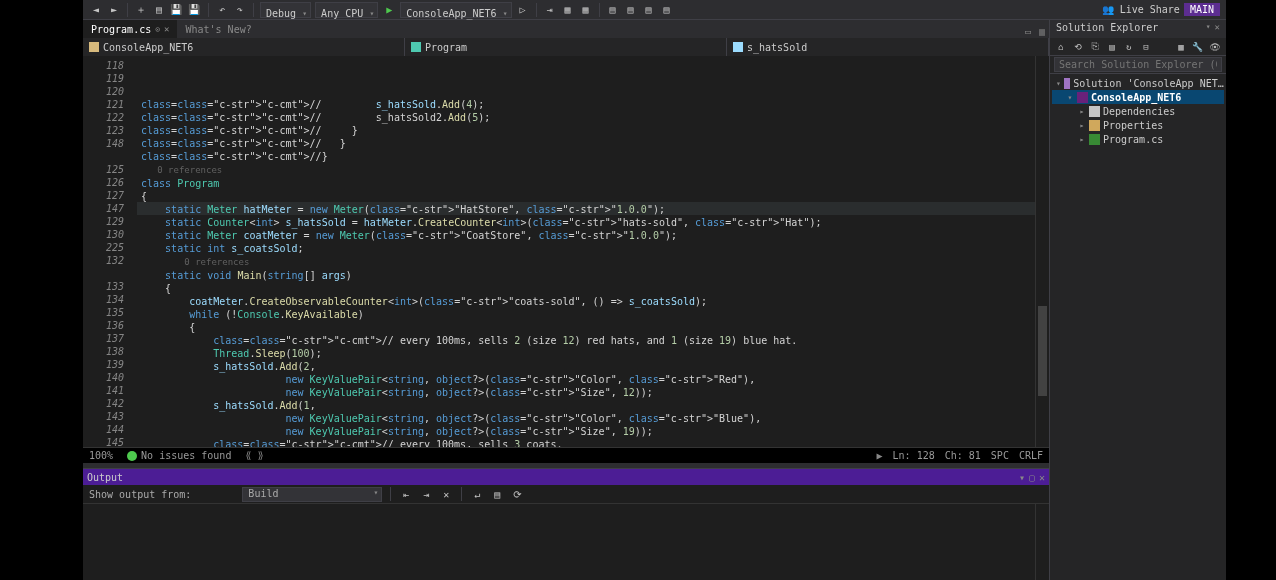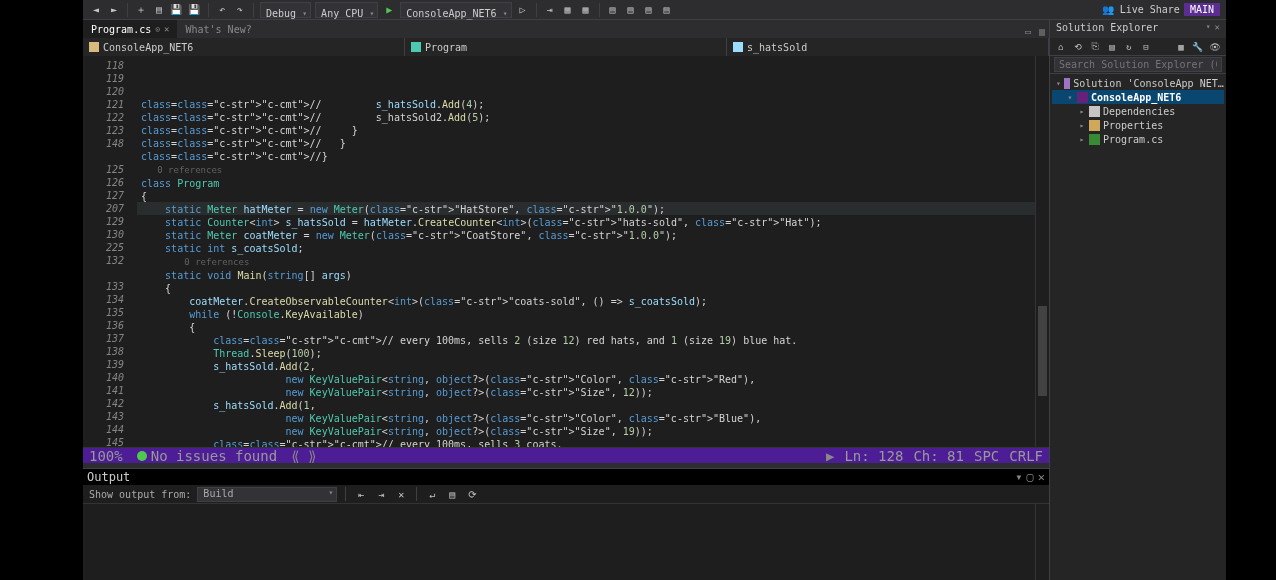--- a/index.html
+++ b/index.html
@@ -42,30 +42,30 @@
   .c-type{color:#4ec9b0;}
   .c-num{color:#b5cea8;}
   .c-mtd{color:#dcdcaa;}
   .c-id{color:#9cdcfe;}
   .c-hint{color:#606060; font-size:9px;}
   .editor-vscroll{width:14px;background:#1e1e1e;border-left:1px solid #333;position:relative;}
   .editor-vscroll .thumb{position:absolute;left:2px;right:2px;background:#424242;}
   .splitter{height:5px;background:#2d2d30;cursor:row-resize;}
 
   
-  .ed-status{height:16px;background:#4c1d95;display:flex;align-items:center;padding:0 6px;font-size:14px;color:#999;border-top:1px solid #333;}
+  .ed-status{height:16px;background:#000000;display:flex;align-items:center;padding:0 6px;font-size:10px;color:#999;border-top:1px solid #333;}
   .ed-status .gap{flex:1;}
   .ed-status .ok{width:10px;height:10px;border-radius:50%;background:#4ec94e;display:inline-block;margin-right:4px;}
 
   
   .out-panel{height:112px;display:flex;flex-direction:column;background:#1e1e1e;border-top:1px solid #3f3f46;}
-  .out-tabs{height:16px;background:#000000;display:flex;align-items:center;padding:0 4px;color:#ccc;font-size:12px;}
+  .out-tabs{height:16px;background:#4c1d95;display:flex;align-items:center;padding:0 4px;color:#ccc;font-size:10px;}
   .out-tabs .sp{flex:1;}
   .out-tools{height:18px;display:flex;align-items:center;padding:2px 6px;gap:6px;color:#aaa;font-size:10px;}
-  .out-combo{height:15px;background:#333337;border:1px solid #3f3f46;min-width:140px;padding:0 14px 0 5px;position:relative;font-size:10px;}
+  .out-combo{height:15px;background:#333337;border:1px solid #3f3f46;min-width:140px;padding:0 14px 0 5px;position:relative;font-size:10px;margin-left:45px;}
   .out-combo:after{content:"▾"; position:absolute; right:3px; font-size:8px; color:#888;}
   .out-body{flex:1;background:#1e1e1e;border-top:1px solid #333;position:relative;}
   .out-vs{position:absolute;right:0;top:0;bottom:0;width:14px;border-left:1px solid #333;}
 
   
   .sx { width:177px; background:#252526; border-left:1px solid #3f3f46; display:flex; flex-direction:column;}
   .sx-title{height:18px;background:#2d2d30;padding:2px 6px;color:#ccc;font-size:10px;display:flex;}
   .sx-title .sp{flex:1;}
   .sx-tools{height:18px;display:flex;align-items:center;gap:3px;padding:0 4px;border-bottom:1px solid #3f3f46;}
   .sx-tools span{width:14px;height:14px;display:flex;align-items:center;justify-content:center;color:#c5c5c5;font-size:9px;}
@@ -160,21 +160,21 @@
             <div>119</div>
             <div>120</div>
             <div>121</div>
             <div>122</div>
             <div>123</div>
             <div>148</div>
             <div>&nbsp;</div>
             <div>125</div>
             <div>126</div>
             <div>127</div>
-            <div>207</div>
+            <div>147</div>
             <div>129</div>
             <div>130</div>
             <div>225</div>
             <div>132</div>
             <div>&nbsp;</div>
             <div>133</div>
             <div>134</div>
             <div>135</div>
             <div>136</div>
             <div>137</div>

